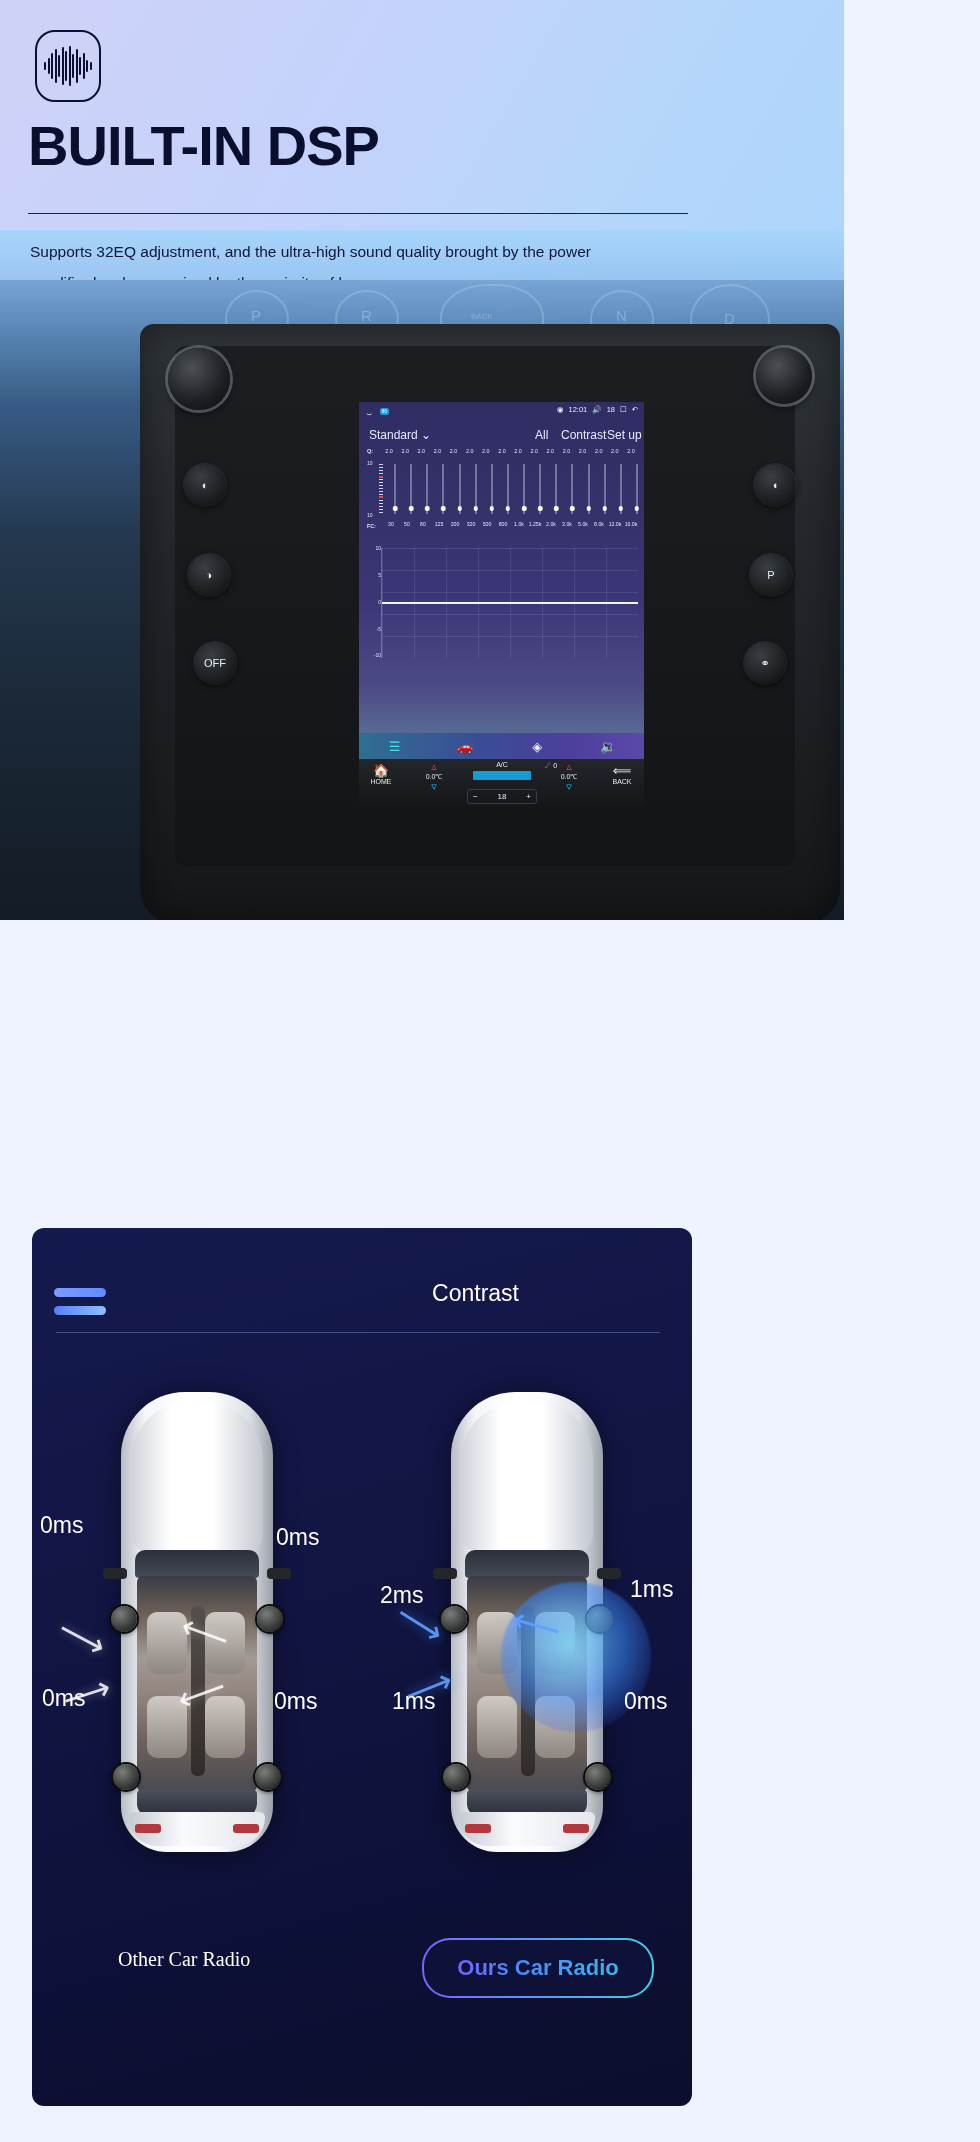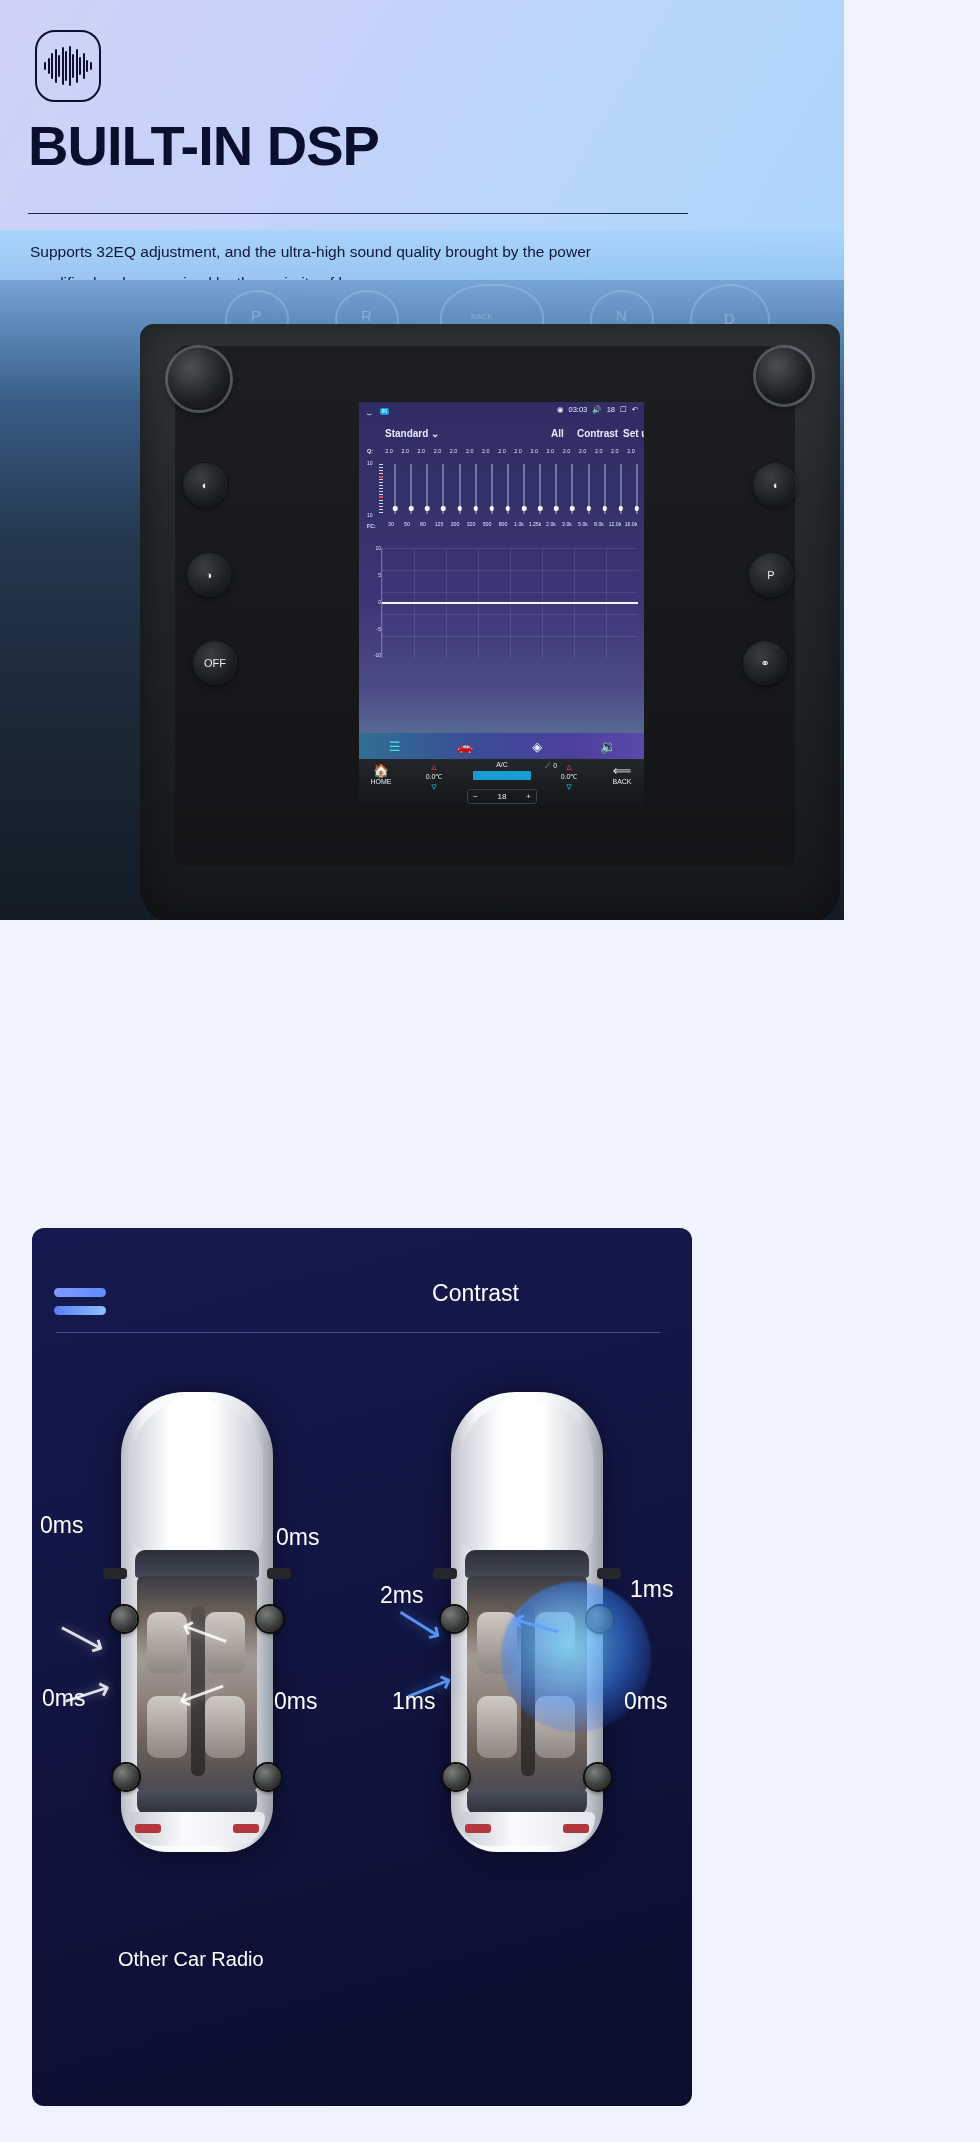--- a/index.html
+++ b/index.html
@@ -89,21 +89,21 @@
   .screen{
     position:absolute;left:219px;top:78px;width:285px;height:405px;
     background:linear-gradient(180deg,#2f2d63 0%,#35326b 28%,#3b3576 48%,#4c4a86 70%,#5d7a9a 88%,#6f97ab 100%);
     overflow:hidden;
   }
   
   .sbar{position:absolute;left:0;top:0;width:285px;height:20px;color:#e9ecff;font-size:7.5px;}
   .sbar .left{position:absolute;left:8px;top:4px;display:flex;gap:8px;align-items:center;}
   .sbar .right{position:absolute;right:6px;top:3px;display:flex;gap:5px;align-items:center;}
   .blue-chip{background:#169be0;border-radius:2px;color:#fff;font-size:5px;padding:1px 2px;line-height:1;}
-  .srow2{position:absolute;left:16px;top:24px;width:285px;height:16px;color:#e7eaff;font-size:10px;font-weight:bold;}
+  .srow2{position:absolute;left:0;top:24px;width:285px;height:16px;color:#e7eaff;font-size:12px;}
   .srow2 .std{position:absolute;left:10px;top:2px;}
   .srow2 .all{position:absolute;left:176px;top:2px;}
   .srow2 .def{position:absolute;left:202px;top:2px;}
   .srow2 .set{position:absolute;left:248px;top:2px;}
   .qrow{position:absolute;left:8px;top:46px;width:272px;display:flex;align-items:center;color:#dfe3ff;font-size:5.4px;}
   .qrow .lbl{width:14px;font-weight:bold;}
   .qrow .qv{flex:1;text-align:center;}
   .eq{position:absolute;left:8px;top:58px;width:272px;height:58px;}
   .eq .scale{position:absolute;left:0;top:0;width:18px;height:58px;color:#dfe3ff;font-size:5px;}
   .eq .tickcol{position:absolute;left:12px;top:4px;width:4px;height:50px;
@@ -191,21 +191,21 @@
   .ms{position:absolute;color:#fff;font-size:23px;white-space:nowrap;}
 
   .arrow-w{position:absolute;color:rgba(255,255,255,.85);font-size:34px;line-height:1;
     text-shadow:0 0 10px rgba(255,255,255,.35);}
   .arrow-b{position:absolute;color:rgba(96,160,255,.9);font-size:34px;line-height:1;
     text-shadow:0 0 12px rgba(70,150,255,.6);}
   .glow{position:absolute;left:50px;top:190px;width:150px;height:150px;border-radius:50%;
     background:radial-gradient(circle at 45% 42%, rgba(120,215,255,.80) 0%, rgba(60,140,255,.55) 46%, rgba(40,90,220,.20) 72%, rgba(20,40,120,0) 100%);
     filter:blur(1px);}
 
-  .cap{position:absolute;top:1948px;color:#fff;font-size:20px;}
+  .cap{position:absolute;top:1948px;color:#fff;font-size:20px;font-family:Liberation Serif, serif;}
   .cap-left{left:118px;}
   .ours-btn{
     position:absolute;left:422px;top:1938px;width:228px;height:56px;border-radius:28px;
     background:
       linear-gradient(#0e1238,#0e1238) padding-box,
       linear-gradient(90deg,#7b63ff,#3fd0e8) border-box;
     border:2px solid transparent;
     display:flex;align-items:center;justify-content:center;
   }
   .ours-btn b{
@@ -284,21 +284,21 @@
 
       <div class="screen">
 
         <div class="sbar">
           <div class="left">
             <span>⏟</span>
             <span class="blue-chip">86</span>
           </div>
           <div class="right">
             <span>◉</span>
-            <span>03:03</span>
+            <span>12:01</span>
             <span>🔊</span>
             <span>18</span>
             <span>☐</span>
             <span>↶</span>
           </div>
         </div>
 
         <div class="srow2">
           <span class="std"><span>Standard</span> ⌄</span>
           <span class="all">All</span>
@@ -550,15 +550,18 @@
       <div class="arrow-b" style="left:42px;top:300px;transform:rotate(-22deg)">⟶</div>
       <div class="arrow-b" style="left:150px;top:240px;transform:rotate(196deg)">⟶</div>
       <div class="ms" style="left:18px;top:212px">2ms</div>
       <div class="ms" style="left:268px;top:206px">1ms</div>
       <div class="ms" style="left:30px;top:318px">1ms</div>
       <div class="ms" style="left:262px;top:318px">0ms</div>
     </div>
   </div>
 
   <div class="cap cap-left">Other Car Radio</div>
+  <div class="ours-btn">
+    <b>Ours Car Radio</b>
+  </div>
 
   <div class="bottom-fill"></div>
 </div>
 
 </body></html>

